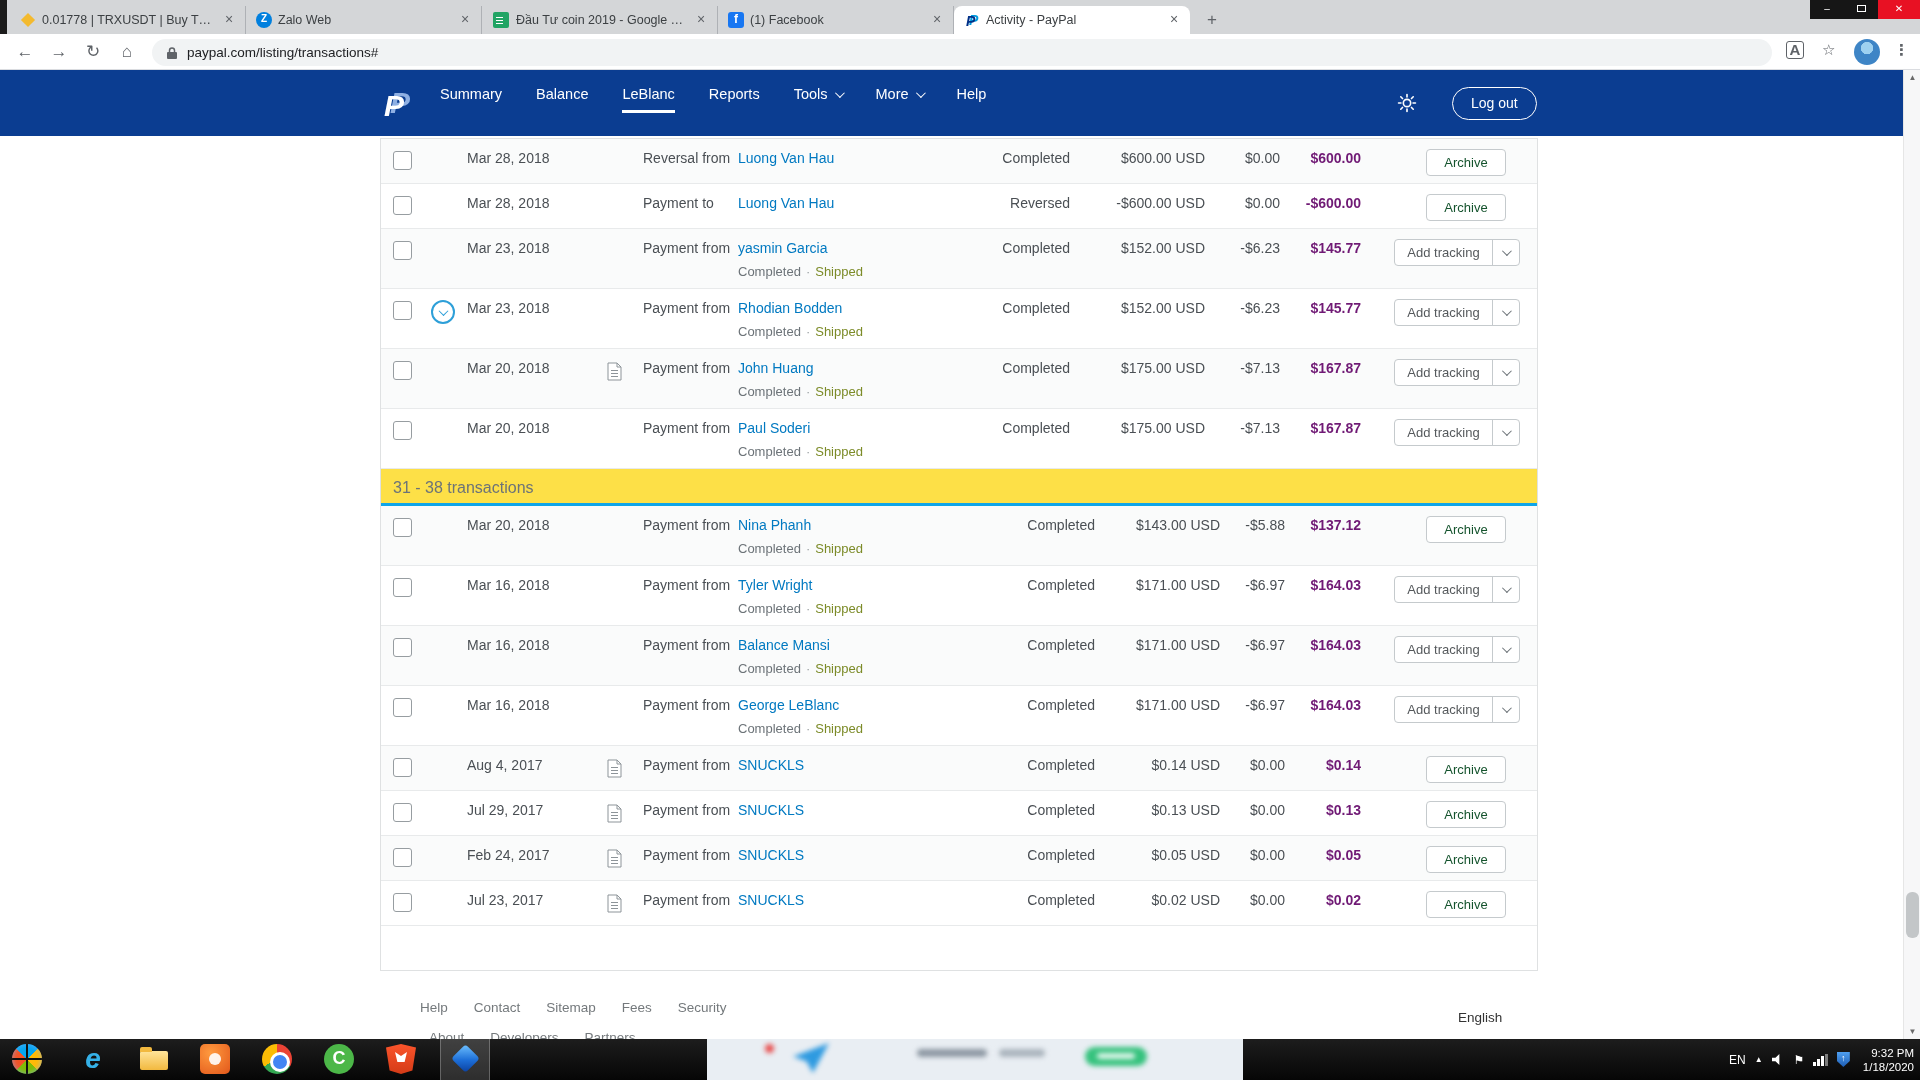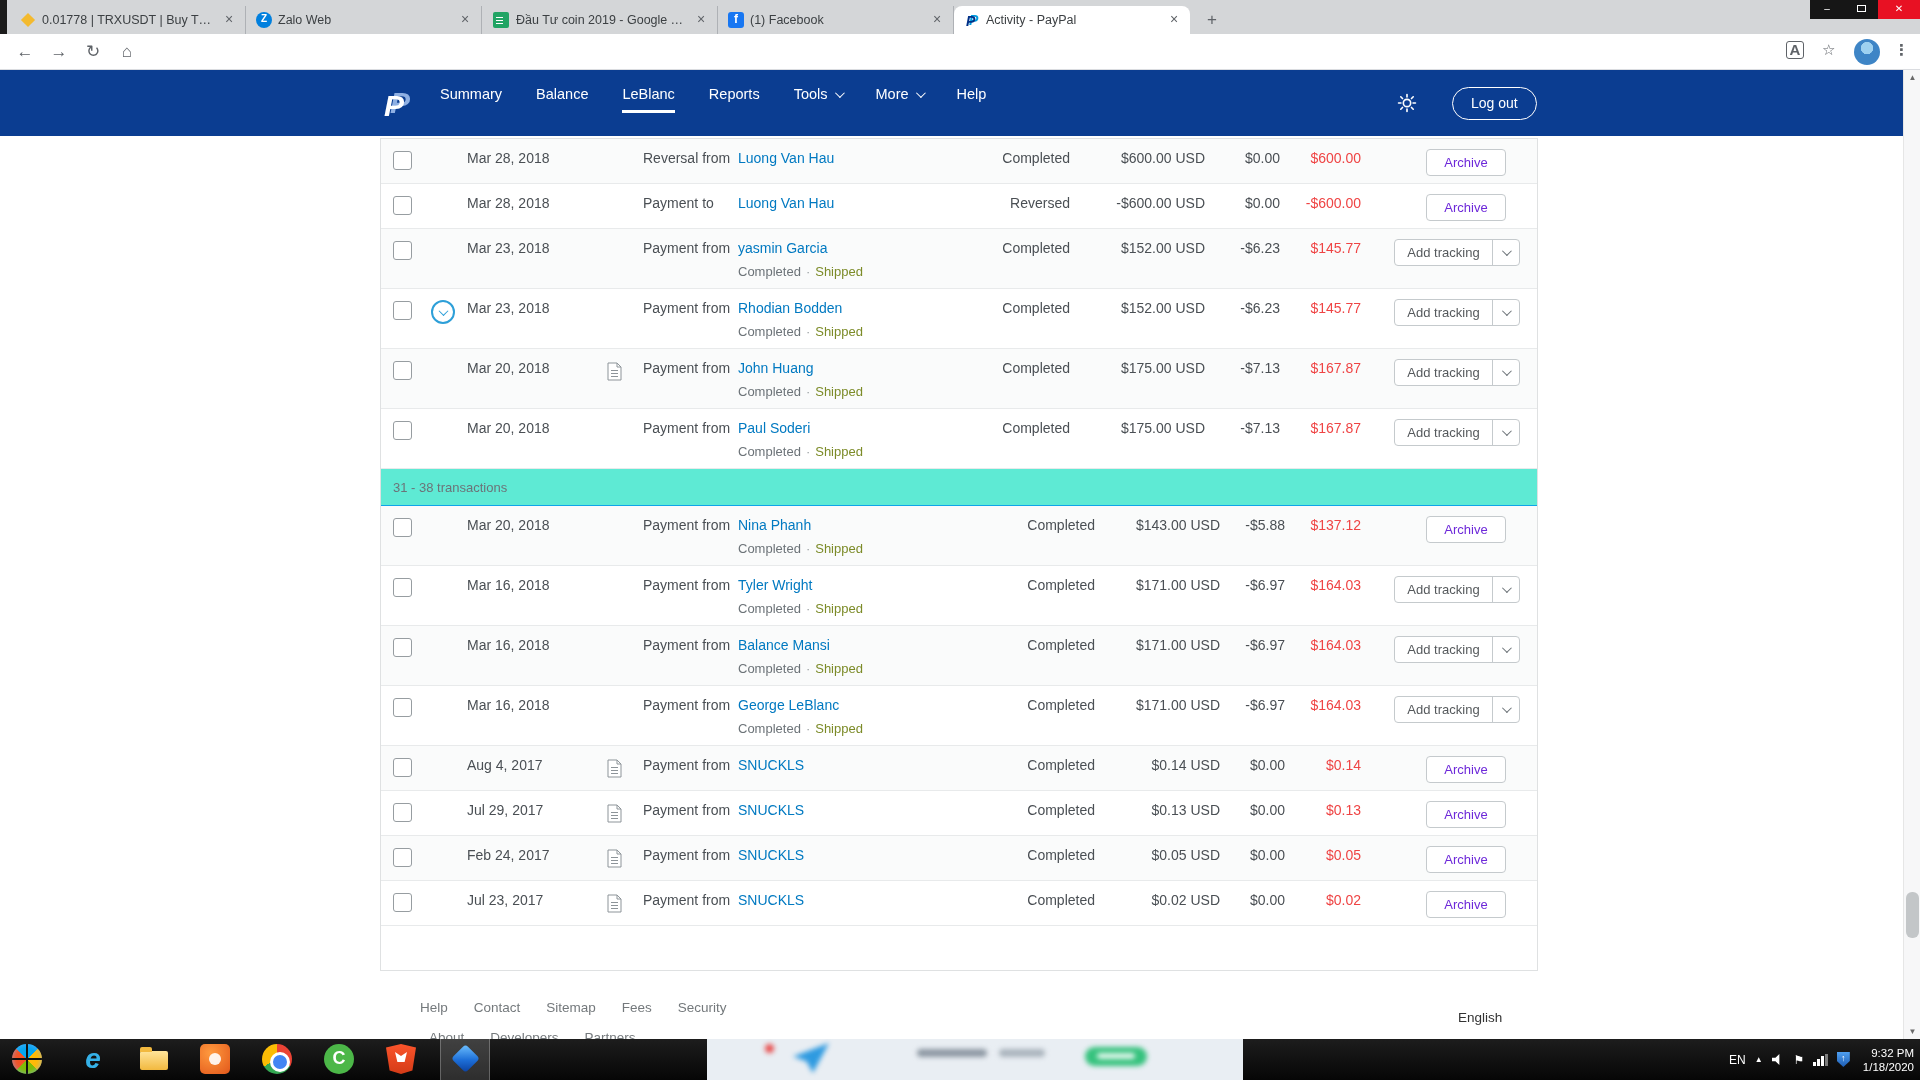--- a/index.html
+++ b/index.html
@@ -70,29 +70,29 @@
   .c-check{padding-left:12px;}
   .checkbox{display:inline-block;width:19px;height:19px;border:1px solid #979da1;border-radius:3px;background:#fff;margin-top:2px;}
   .expander{display:inline-flex;width:24px;height:24px;border:2px solid #2d9fd8;border-radius:50%;align-items:center;justify-content:center;margin-top:1px;}
   .expander .chev{color:#2d9fd8;transform:rotate(45deg) translate(-1px,-1px);}
   .docicon{display:inline-block;margin-top:3px;}
   .name-link{color:#0079c1;text-decoration:none;display:inline-block;}
   .subline{margin-top:4px;font-size:13px;color:#6c7378;}
   .sub-dot{color:#9aa0a3;margin:0 5px;}
   .sub-shipped{color:#7c8b28;}
   .c-status,.c-gross,.c-fee{text-align:right;padding-right:12px;}
-  .c-net{text-align:right;padding-right:16px;font-weight:normal;color:#ef4444;}
+  .c-net{text-align:right;padding-right:16px;font-weight:bold;color:#701a75;}
   .c-action{display:flex;justify-content:center;align-items:flex-start;}
   .btn-archive{height:27px;width:80px;background:#fff;border:1px solid #c5cacd;border-radius:4px;
-     color:#6d28d9;font-size:13px;margin-left:18px;font-family:inherit;}
+     color:#14532d;font-size:13px;margin-left:18px;font-family:inherit;}
   .btn-tracking{display:inline-flex;height:27px;border:1px solid #c5cacd;border-radius:4px;overflow:hidden;background:#fff;}
   .bt-main{padding:0 12px;font-size:13px;color:#55595c;line-height:25px;}
   .bt-caret{width:27px;border-left:1px solid #c5cacd;display:flex;align-items:center;justify-content:center;color:#6c7378;}
-  #divider-bar{height:37px;line-height:37px;background:#5eead4;border-bottom:1px solid #0ea5e9;
-     padding-left:12px;font-size:13px;color:#6c7378;}
+  #divider-bar{height:37px;line-height:37px;background:#fde047;border-bottom:3px solid #0ea5e9;
+     padding-left:12px;font-size:16px;color:#6c7378;}
 
   
   #footer-links{position:absolute;left:420px;top:1000px;display:flex;gap:26px;font-size:13.5px;color:#74797c;}
   #footer-links2{position:absolute;left:429px;top:1030px;display:flex;gap:26px;font-size:13.5px;color:#74797c;}
   #lang-label{position:absolute;left:1458px;top:1010px;font-size:13.5px;color:#333;}
 
   
   #scrollbar{position:absolute;right:0;top:70px;width:17px;height:969px;background:#f7f7f8;border-left:1px solid #e6e6e6;}
   #scrollbar .arr{position:absolute;left:0;width:17px;text-align:center;font-size:8px;color:#6a6a6a;}
   #sb-thumb{position:absolute;left:2px;top:822px;width:13px;height:46px;background:#c3c6c8;border-radius:6px;}
@@ -176,20 +176,29 @@
     <div class="wbtn"><span class="maxglyph"></span></div>
     <div class="wbtn close">✕</div>
   </div>
 </div>
 
 <div id="toolbar">
   <div class="tbtn" style="left:12px">←</div>
   <div class="tbtn" style="left:46px">→</div>
   <div class="tbtn" style="left:80px">↻</div>
   <div class="tbtn" style="left:114px">⌂</div>
+  <div id="omnibox">
+    <span class="lock">
+      <svg width="12" height="14" viewBox="0 0 12 14">
+          <rect x="1" y="6" width="10" height="7" rx="1" fill="#5f6368"></rect>
+          <path d="M3.5 6V4.5a2.5 2.5 0 015 0V6" stroke="#5f6368" stroke-width="1.5" fill="none"></path>
+        </svg>
+    </span>
+    <span>paypal.com/listing/transactions#</span>
+  </div>
   <div class="right-ic" id="translate-ic">A</div>
   <div class="right-ic" id="star-ic">☆</div>
   <div id="avatar"></div>
   <div class="right-ic" id="kebab">⋮</div>
 </div>
 
 <div id="navbar">
   <div id="pp-logo">
       <span class="p1">P</span>
       <span class="p2">P</span>

